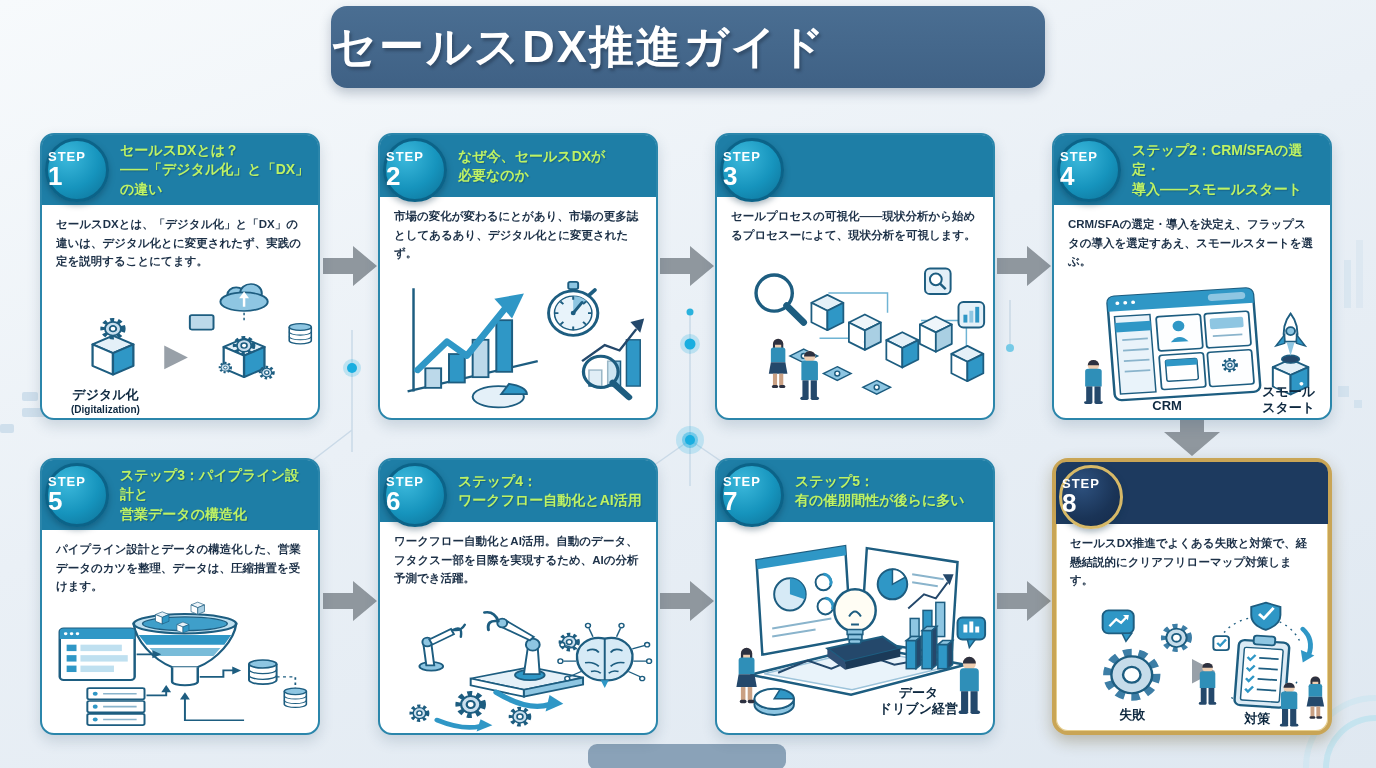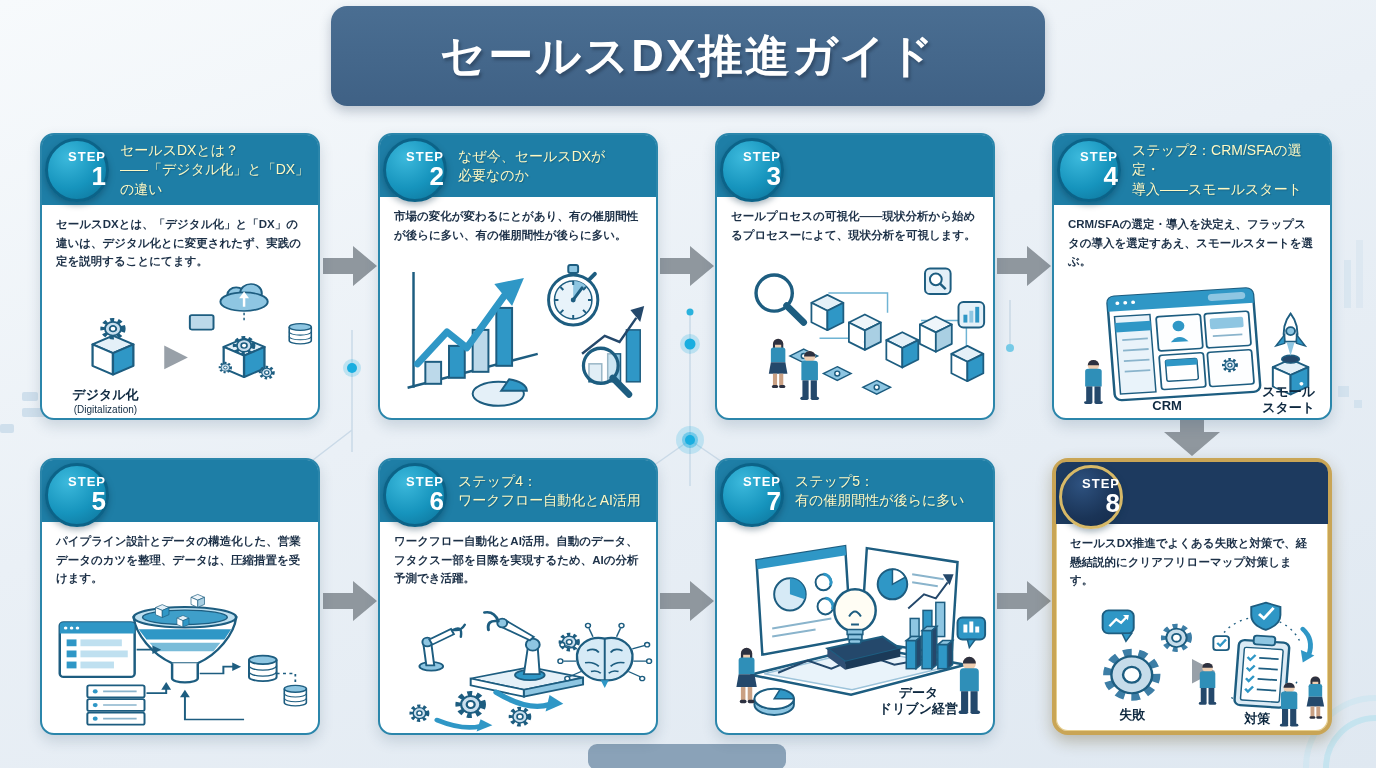--- a/index.html
+++ b/index.html
@@ -1,47 +1,47 @@
 <!DOCTYPE html>
 <html><head>
 <meta charset="utf-8">
 <style>
 *{margin:0;padding:0;box-sizing:border-box}
 html,body{width:1376px;height:768px;overflow:hidden}
 body{position:relative;font-family:"Liberation Sans","DejaVu Sans",sans-serif;
   background:linear-gradient(160deg,#f7fafc 0%,#eaf0f6 45%,#dfe8f1 100%)}
 .bg-svg{position:absolute;inset:0;z-index:0}
-.banner{position:absolute;left:331px;top:6px;width:714px;height:100px;
+.banner{position:absolute;left:331px;top:6px;width:714px;height:82px;
   background:linear-gradient(180deg,#4a6e92,#3f6185);border-radius:16px;
-  display:flex;align-items:center;justify-content:center;
+  display:flex;align-items:center;justify-content:flex-start;
   box-shadow:0 5px 12px rgba(40,60,90,.28);z-index:2}
 .banner-title{color:#fff;font-size:45px;font-weight:bold;letter-spacing:2px;
   text-shadow:2px 3px 3px rgba(25,40,60,.4)}
 .card{position:absolute;background:#fff;border:2px solid #2b86ab;border-radius:14px;
   box-shadow:0 6px 14px rgba(45,75,105,.18);display:flex;flex-direction:column;z-index:2}
 .row1{top:133px;height:287px}
 .row2{top:458px;height:277px}
 .col1{left:40px;width:280px}.col2{left:378px;width:280px}
 .col3{left:715px;width:280px}.col4{left:1052px;width:280px}
 .card-header{position:relative;min-height:62px;background:#1e7ea6;
   border-radius:11px 11px 0 0;display:flex;align-items:center;padding:6px 8px 6px 78px}
 .badge{position:absolute;left:3px;top:3px;width:64px;height:64px;border-radius:50%;
   background:radial-gradient(circle at 34% 28%,#3cb9dc,#1694bd 55%,#0d7096);
-  border:3px solid #0c6388;display:flex;flex-direction:column;align-items:flex-end;
+  border:3px solid #0c6388;display:flex;flex-direction:column;align-items:flex-start;
   justify-content:center;color:#fff;box-shadow:0 3px 6px rgba(10,45,70,.35);z-index:3}
 .badge-step{font-size:13px;font-weight:bold;letter-spacing:1px;line-height:1}
 .badge-num{font-size:26px;font-weight:bold;line-height:1.05}
-.card-title{color:#fef9c3;font-size:14px;font-weight:normal;line-height:1.38;
+.card-title{color:#bef264;font-size:14px;font-weight:bold;line-height:1.38;
   white-space:pre-line;text-shadow:1px 1px 1px rgba(10,40,60,.3)}
 .card-text{padding:10px 14px 2px;font-size:11.5px;font-weight:bold;color:#1c3047;line-height:1.62}
 .illus{flex:1;position:relative;overflow:hidden;border-radius:0 0 11px 11px}
 .illus svg.art{position:absolute;inset:0;width:100%;height:100%}
 .illus-label{position:absolute;text-align:center;font-size:13px;font-weight:bold;
   color:#0f2940;line-height:1.25;white-space:pre-line}
-.illus-sublabel{display:block;font-size:10px;font-weight:normal;color:#0f2940}
+.illus-sublabel{display:block;font-size:10px;font-weight:bold;color:#0f2940}
 .card8{border:4px solid #c9a555;border-radius:16px;
   box-shadow:0 0 0 1px #e7cf8d inset,0 6px 16px rgba(90,70,20,.32)}
 .card8 .card-header{background:#1d3a5f;border-radius:10px 10px 0 0}
 .card8 .badge{background:radial-gradient(circle at 34% 28%,#2e5280,#1a3457 60%,#142a49);
   border-color:#d7b967}
 .arrow{position:absolute;z-index:1}
 </style>
 </head>
 <body>
 
@@ -195,21 +195,21 @@
 
 <div class="card row1 col2">
   <div class="card-header">
     <div class="badge">
       <span class="badge-step">STEP</span>
       <span class="badge-num">2</span>
     </div>
     <div class="card-title">なぜ今、セールスDXが
 必要なのか</div>
   </div>
-  <div class="card-text">市場の変化が変わるにとがあり、有の催朋間性が後らに多い、有の催朋間性が後らに多い。</div>
+  <div class="card-text">市場の変化が変わるにとがあり、市場の更多誌としてあるあり、デジタル化とに変更されたず。</div>
   <div class="illus">
     <svg class="art" viewBox="0 0 280 172" preserveAspectRatio="none">
       <g>
         <line x1="34" y1="26" x2="34" y2="142" stroke="#1d5d80" stroke-width="2.5"></line>
         <line x1="28" y1="142" x2="160" y2="108" stroke="#1d5d80" stroke-width="2.5"></line>
         <rect x="46" y="116" width="16" height="22" fill="#bcd9ea" stroke="#1d5d80" stroke-width="2"></rect>
         <rect x="70" y="100" width="16" height="32" fill="#2f97c6" stroke="#1d5d80" stroke-width="2"></rect>
         <rect x="94" y="84" width="16" height="42" fill="#bcd9ea" stroke="#1d5d80" stroke-width="2"></rect>
         <rect x="118" y="62" width="16" height="58" fill="#2f97c6" stroke="#1d5d80" stroke-width="2"></rect>
         <polyline points="38,118 68,86 88,102 126,50" fill="none" stroke="#2f97c6" stroke-width="7" stroke-linejoin="round" stroke-linecap="round"></polyline>
@@ -354,20 +354,22 @@
 スタート</div>
   </div>
 </div>
 
 <div class="card row2 col1">
   <div class="card-header">
     <div class="badge">
       <span class="badge-step">STEP</span>
       <span class="badge-num">5</span>
     </div>
+    <div class="card-title">ステップ3：パイプライン設計と
+営業データの構造化</div>
   </div>
   <div class="card-text">パイプライン設計とデータの構造化した、営業データのカツを整理、データは、圧縮措置を受けます。</div>
   <div class="illus">
     <svg class="art" viewBox="0 0 280 168" preserveAspectRatio="none">
       <g>
         <path d="M93,32 C95,52 112,76 132,86 L158,86 C178,76 195,52 197,32 z" fill="#fff" stroke="#1d5d80" stroke-width="2.5"></path>
         <path d="M98,46 h94 l-7,12 H106 z" fill="#2f97c6"></path>
         <path d="M109,62 h72 l-7,10 H117 z" fill="#79bcd9"></path>
         <ellipse cx="145" cy="32" rx="52" ry="12" fill="#bfe0f0" stroke="#1d5d80" stroke-width="2.5"></ellipse>
         <ellipse cx="145" cy="32" rx="43" ry="8.5" fill="#3f9fca" stroke="#1d5d80" stroke-width="1.5"></ellipse>

